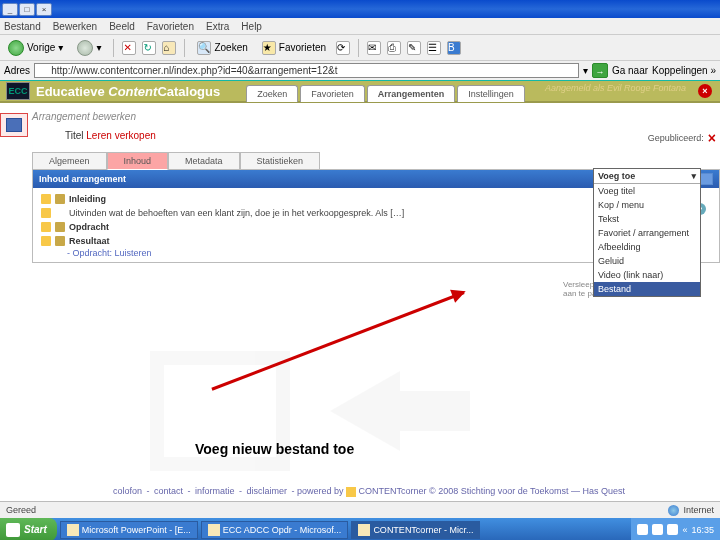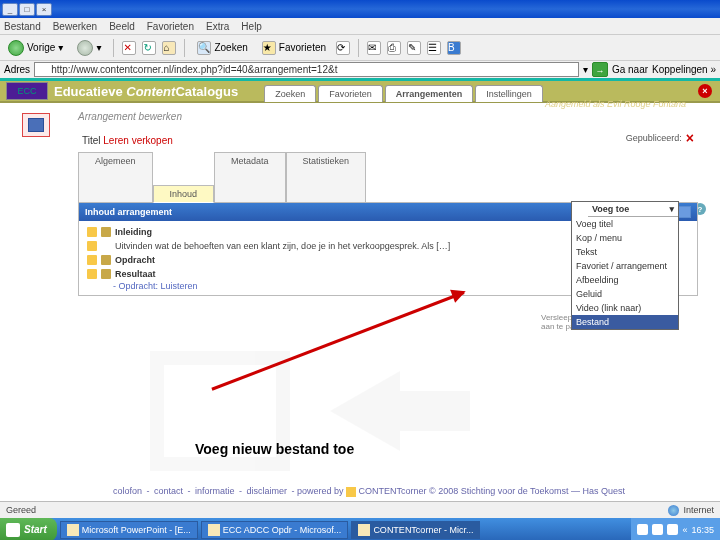--- a/index.html
+++ b/index.html
@@ -19,65 +19,65 @@
 .tb-icon { width: 16px; height: 16px; border-radius: 50%; display: inline-block; }
 .tb-icon.back { background: radial-gradient(#8cd88c, #3fa53f); border: 1px solid #2b8a2b; }
 .tb-icon.fwd { background: radial-gradient(#dde8dd, #a8b8a8); border: 1px solid #889888; }
 .tb-icon.sm { width: 14px; height: 14px; border-radius: 2px; border: 1px solid #aaa; background: #fff; }
 .tb-icon.stop { background: #fff; color: #c00; }
 .tb-icon.home { background: #f8e8b8; }
 .tb-icon.search { background: #d8e8f8; }
 .tb-icon.fav { background: #f8e8a8; }
 .tb-sep { width: 1px; height: 18px; background: #bbb; margin: 0 2px; }
 
-.addr-bar { background: #f0f0f0; border-bottom: 3px solid #14b8a6; height: 20px; display: flex; align-items: center; padding: 0 4px; gap: 4px; font-size: 10px; }
+.addr-bar { background: #f0f0f0; border-bottom: 1px solid #14b8a6; height: 20px; display: flex; align-items: center; padding: 0 4px; gap: 4px; font-size: 10px; }
 .addr-input { flex: 1; background: #fff; border: 1px solid #888; height: 15px; padding: 0 3px; display: flex; align-items: center; color: #333; }
 .go-btn { width: 16px; height: 15px; background: #3fa53f; border: 1px solid #2b8a2b; border-radius: 2px; display: flex; align-items: center; justify-content: center; color: #fff; font-size: 9px; cursor: pointer; }
 
 .content-area { position: relative; background: #fff; height: 420px; overflow: hidden; }
 
 .app-header { background: #baba5d; border-bottom: 2px solid #9a9a4d; height: 22px; display: flex; align-items: center; padding: 0 6px; gap: 6px; position: relative; }
-.logo-ecc { width: 42px; height: 18px; background: #4c1d95; border: 1px solid #888; display: flex; align-items: center; justify-content: center; font-size: 9px; font-weight: normal; color: #097; }
+.logo-ecc { width: 24px; height: 18px; background: #0f172a; border: 1px solid #888; display: flex; align-items: center; justify-content: center; font-size: 9px; font-weight: bold; color: #097; }
 .app-title { color: #fff; font-size: 13px; font-weight: bold; }
 .app-title i { font-weight: bold; font-style: italic; }
 .nav-tabs { margin-left: 20px; display: flex; gap: 2px; align-items: flex-end; height: 22px; }
 .nav-tab { background: #fff; border: 1px solid #999; border-bottom: none; padding: 3px 10px; font-size: 9px; color: #555; cursor: pointer; border-radius: 3px 3px 0 0; }
-.user-info { position: absolute; right: 34px; top: 18px; font-size: 9px; color: #e0d088; font-style: italic; }
+.user-info { position: absolute; right: 34px; top: 2px; font-size: 9px; color: #e0d088; font-style: italic; }
 .close-red { position: absolute; right: 8px; top: 3px; width: 14px; height: 14px; background: #c00; border-radius: 50%; color: #fff; display: flex; align-items: center; justify-content: center; font-size: 9px; font-weight: bold; cursor: pointer; }
 
-.page-body { display: flex; padding: 6px 22px; gap: 28px; }
+.page-body { display: flex; padding: 6px 0; gap: 4px; }
 .side-icon { width: 28px; height: 24px; border: 1px solid #d44; background: #fdeaea; display: flex; align-items: center; justify-content: center; margin-top: 4px; }
 .side-icon-inner { width: 16px; height: 14px; background: #4a6fb8; border: 1px solid #2a4f98; }
 .main { flex: 1; }
 .sub-head { color: #888; font-size: 10px; font-style: italic; padding: 2px 0 6px 0; }
-.title-row { display: flex; justify-content: space-between; align-items: flex-end; padding: 2px 4px; }
+.title-row { display: flex; justify-content: space-between; align-items: flex-start; padding: 2px 4px; margin-left: 29px; }
 .title-label { font-size: 10px; color: #333; }
 .title-val { color: #c00; font-size: 10px; }
 .pub-group { display: flex; align-items: center; gap: 4px; font-size: 9px; color: #555; }
 .pub-group .x { color: #c00; font-size: 14px; font-weight: bold; cursor: pointer; }
 .help-icon { width: 12px; height: 12px; background: #6ab; border-radius: 50%; color: #fff; display: flex; align-items: center; justify-content: center; font-size: 8px; font-weight: bold; margin-bottom: 4px; margin-right: 6px; position: absolute; right: 8px; top: 122px; }
 
 .subtabs { display: flex; margin-top: 4px; }
 .subtab { border: 1px solid #bbb; border-bottom: none; padding: 3px 16px; font-size: 9px; color: #555; background: #f4f4f4; cursor: pointer; }
-.subtab.active { background: #fef9c3; border-bottom: 1px solid #fff; position: relative; z-index: 1; margin-top: 33px; }
+.subtab.active { background: #fca5a5; border-bottom: 1px solid #fff; position: relative; z-index: 1; }
 .subtab-panel { border: 1px solid #bbb; margin-top: -1px; position: relative; }
 
 .panel-hdr { background: linear-gradient(#3a7bd0, #2a5bb0); color: #fff; font-size: 9px; font-weight: bold; padding: 3px 6px; display: flex; align-items: center; justify-content: space-between; }
 .panel-hdr-icons { display: flex; gap: 3px; }
 .panel-hdr-icons span { width: 14px; height: 12px; background: #6a9be0; border: 1px solid #5a8bd0; display: inline-block; }
 
 .tree { padding: 4px 8px; font-size: 9px; color: #444; }
 .tree-row { display: flex; align-items: center; gap: 4px; padding: 2px 0; }
 .edit-ic { width: 10px; height: 10px; background: #f8c848; border-radius: 1px; display: inline-block; }
 .fold-ic { width: 10px; height: 10px; background: #c8a848; border-radius: 1px; display: inline-block; }
 .tree-row b { font-weight: bold; color: #333; }
 .sub-item { padding-left: 26px; color: #5368c0; font-size: 9px; }
 
 .dropdown { position: absolute; right: 18px; top: -2px; background: #fff; border: 1px solid #666; width: 108px; font-size: 9px; color: #333; z-index: 10; }
-.dd-head { padding: 2px 4px; border-bottom: 1px solid #aaa; font-weight: bold; display: flex; justify-content: space-between; align-items: center; margin-left: 16px; }
+.dd-head { padding: 2px 4px; border-bottom: 1px solid #aaa; font-weight: bold; display: flex; justify-content: space-between; align-items: center; }
 .dd-item { padding: 2px 4px; cursor: pointer; }
 .dd-item.sel { background: #3a5ba0; color: #fff; }
 .dd-note { font-size: 8px; color: #888; padding: 2px; position: absolute; right: 18px; top: 108px; width: 140px; }
 
 .watermark { position: absolute; left: 110px; top: 250px; width: 440px; height: 180px; opacity: 0.06; pointer-events: none; }
 .watermark .box { width: 140px; height: 120px; border: 14px solid #888; position: absolute; left: 40px; top: 20px; }
 .watermark .arrow { position: absolute; left: 220px; top: 40px; width: 0; height: 0; border-top: 40px solid transparent; border-bottom: 40px solid transparent; border-right: 70px solid #888; }
 .watermark .arrow::after { content: ''; position: absolute; left: 70px; top: -20px; width: 70px; height: 40px; background: #888; }
 
 .arrow-red { position: absolute; left: 194px; top: 210px; width: 270px; height: 3px; background: #c00; transform: rotate(-21deg); transform-origin: right center; }

